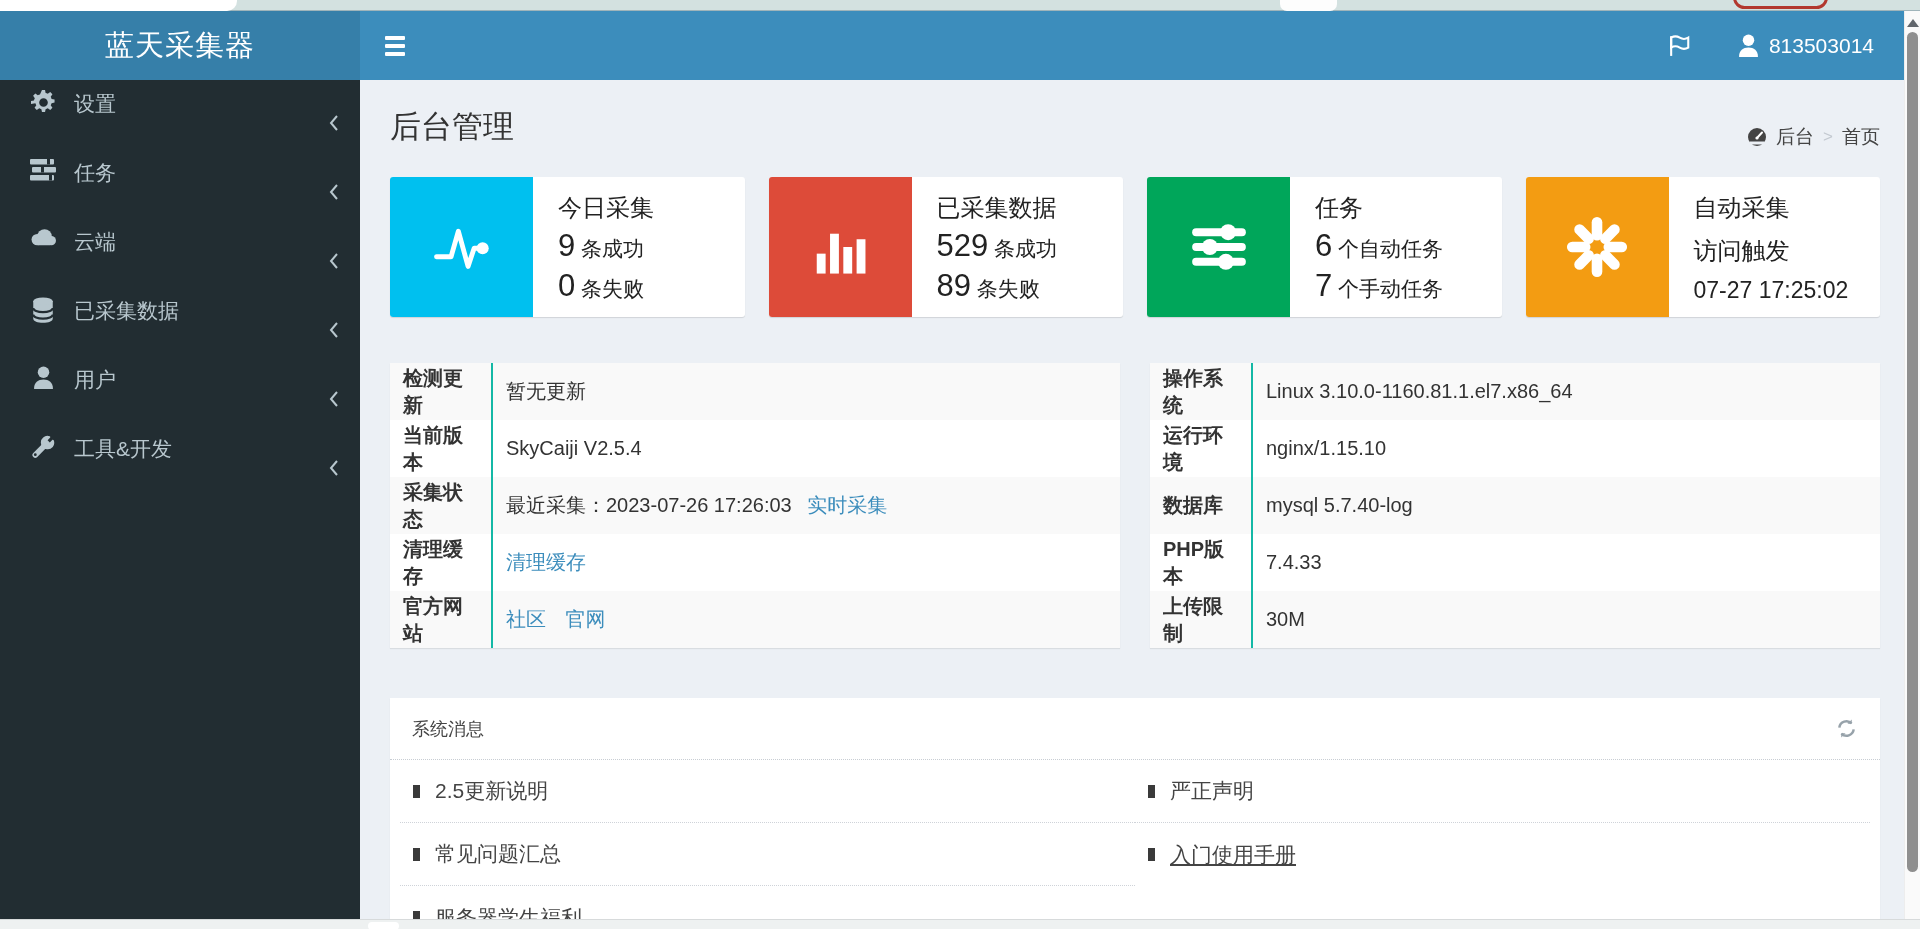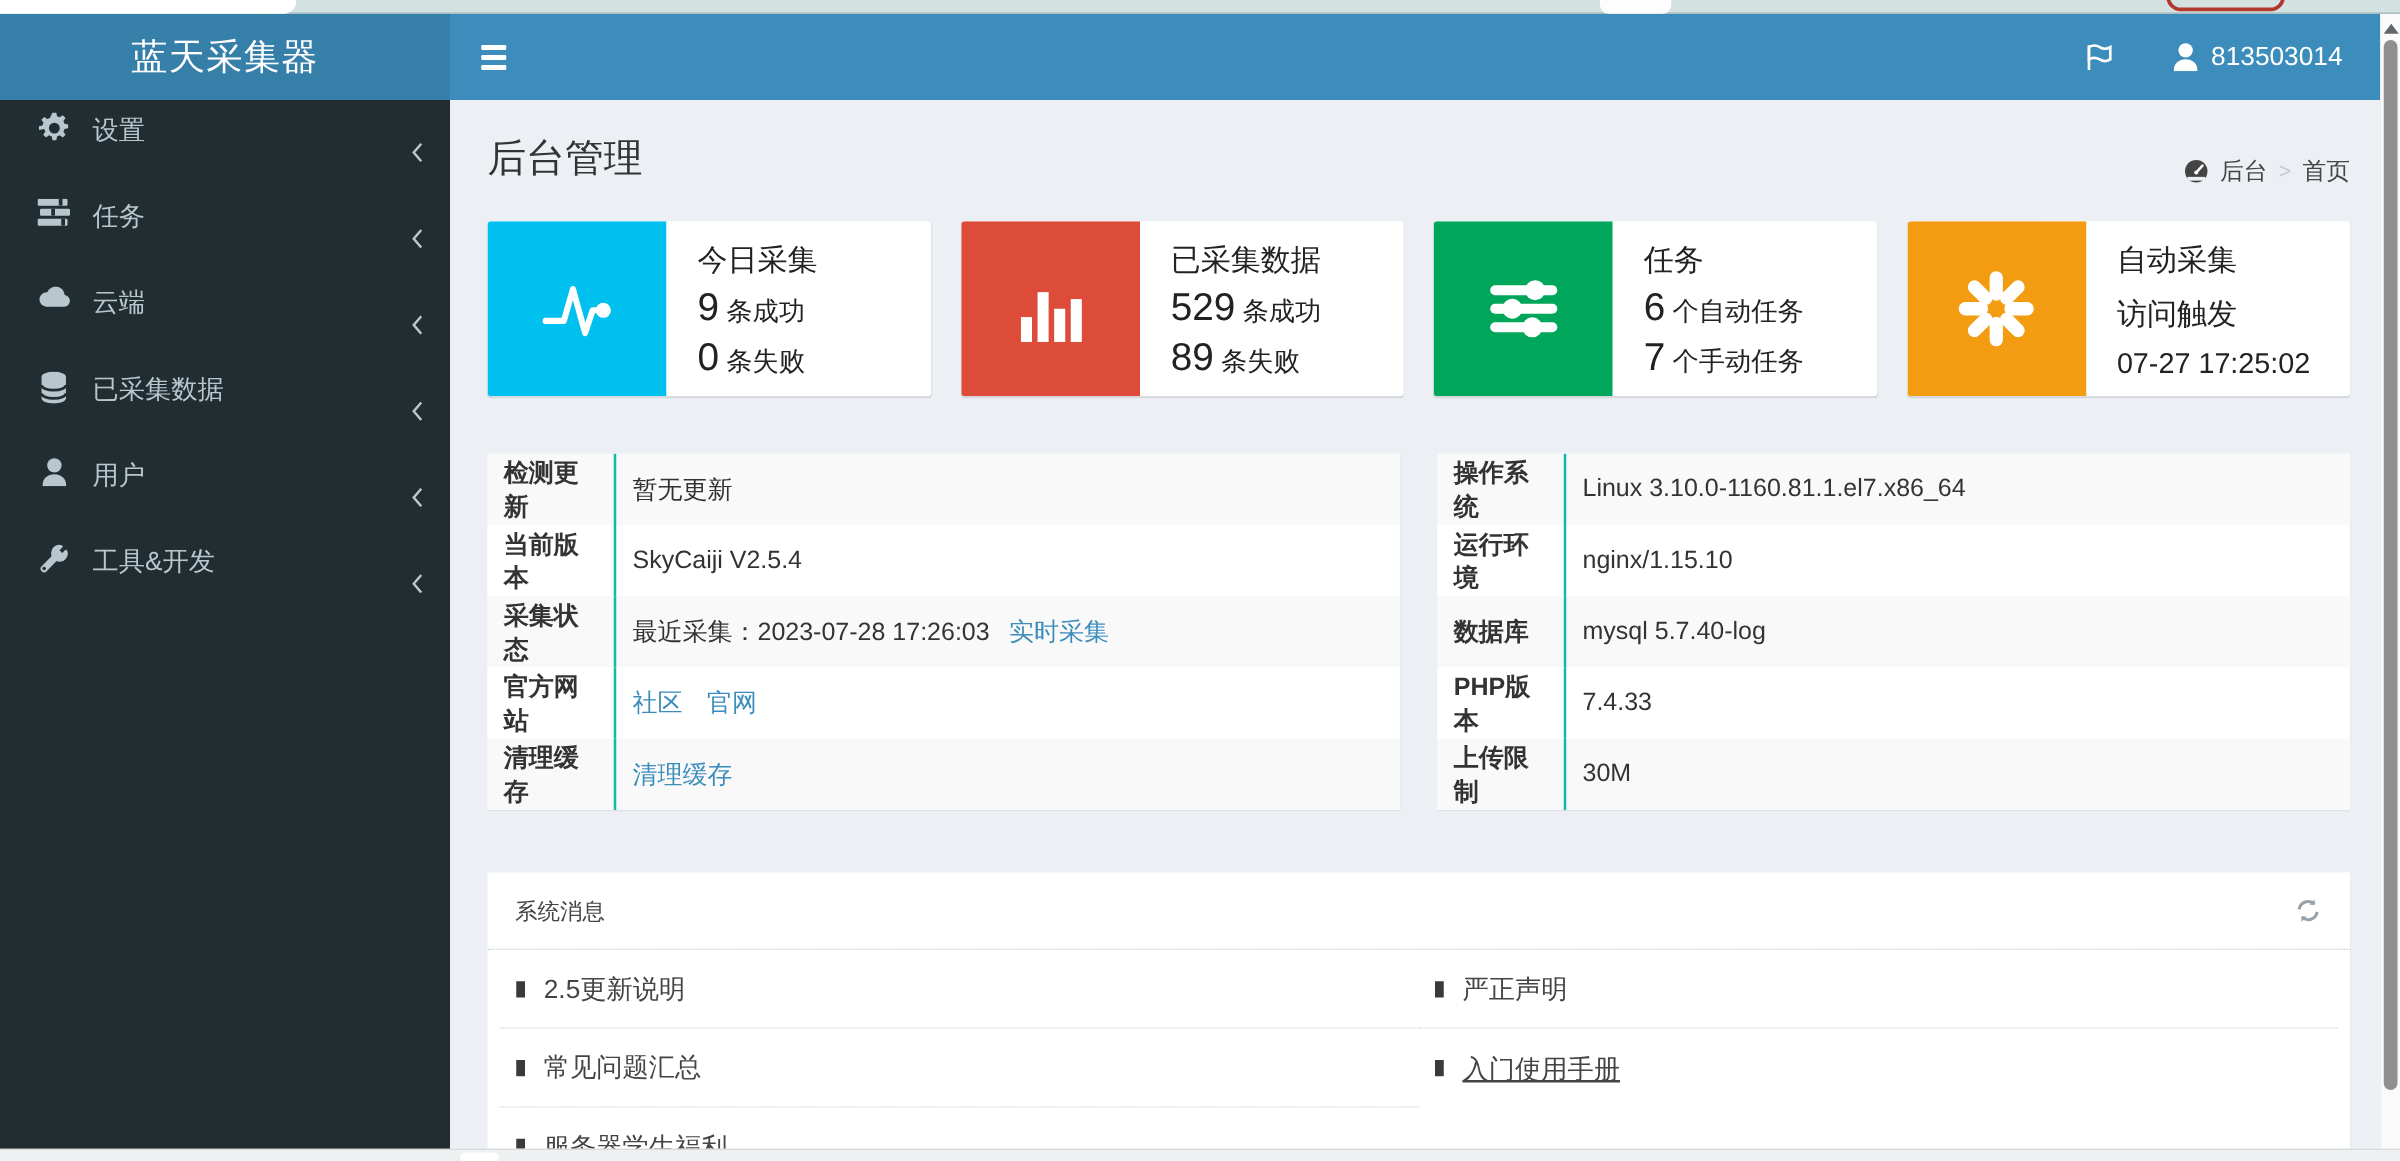--- a/index.html
+++ b/index.html
@@ -307,35 +307,35 @@
           <td class="k">检测更新</td>
           <td>暂无更新</td>
         </tr>
         <tr>
           <td class="k">当前版本</td>
           <td>SkyCaiji V2.5.4</td>
         </tr>
         <tr>
           <td class="k">采集状态</td>
           <td>
-            <span>最近采集：2023-07-28 17:26:03</span>
+            <span>最近采集：2023-07-26 17:26:03</span>
             <a href="#" class="link-gap">实时采集</a>
+          </td>
+        </tr>
+        <tr>
+          <td class="k">清理缓存</td>
+          <td>
+            <a href="#">清理缓存</a>
           </td>
         </tr>
         <tr>
           <td class="k">官方网站</td>
           <td>
             <a href="#">社区</a>
             <a href="#">官网</a>
-          </td>
-        </tr>
-        <tr>
-          <td class="k">清理缓存</td>
-          <td>
-            <a href="#">清理缓存</a>
           </td>
         </tr>
       </tbody>
         </table>
     </div>
 
     <div class="panel-table">
       <table class="kv">
         <tbody>
             <tr>

